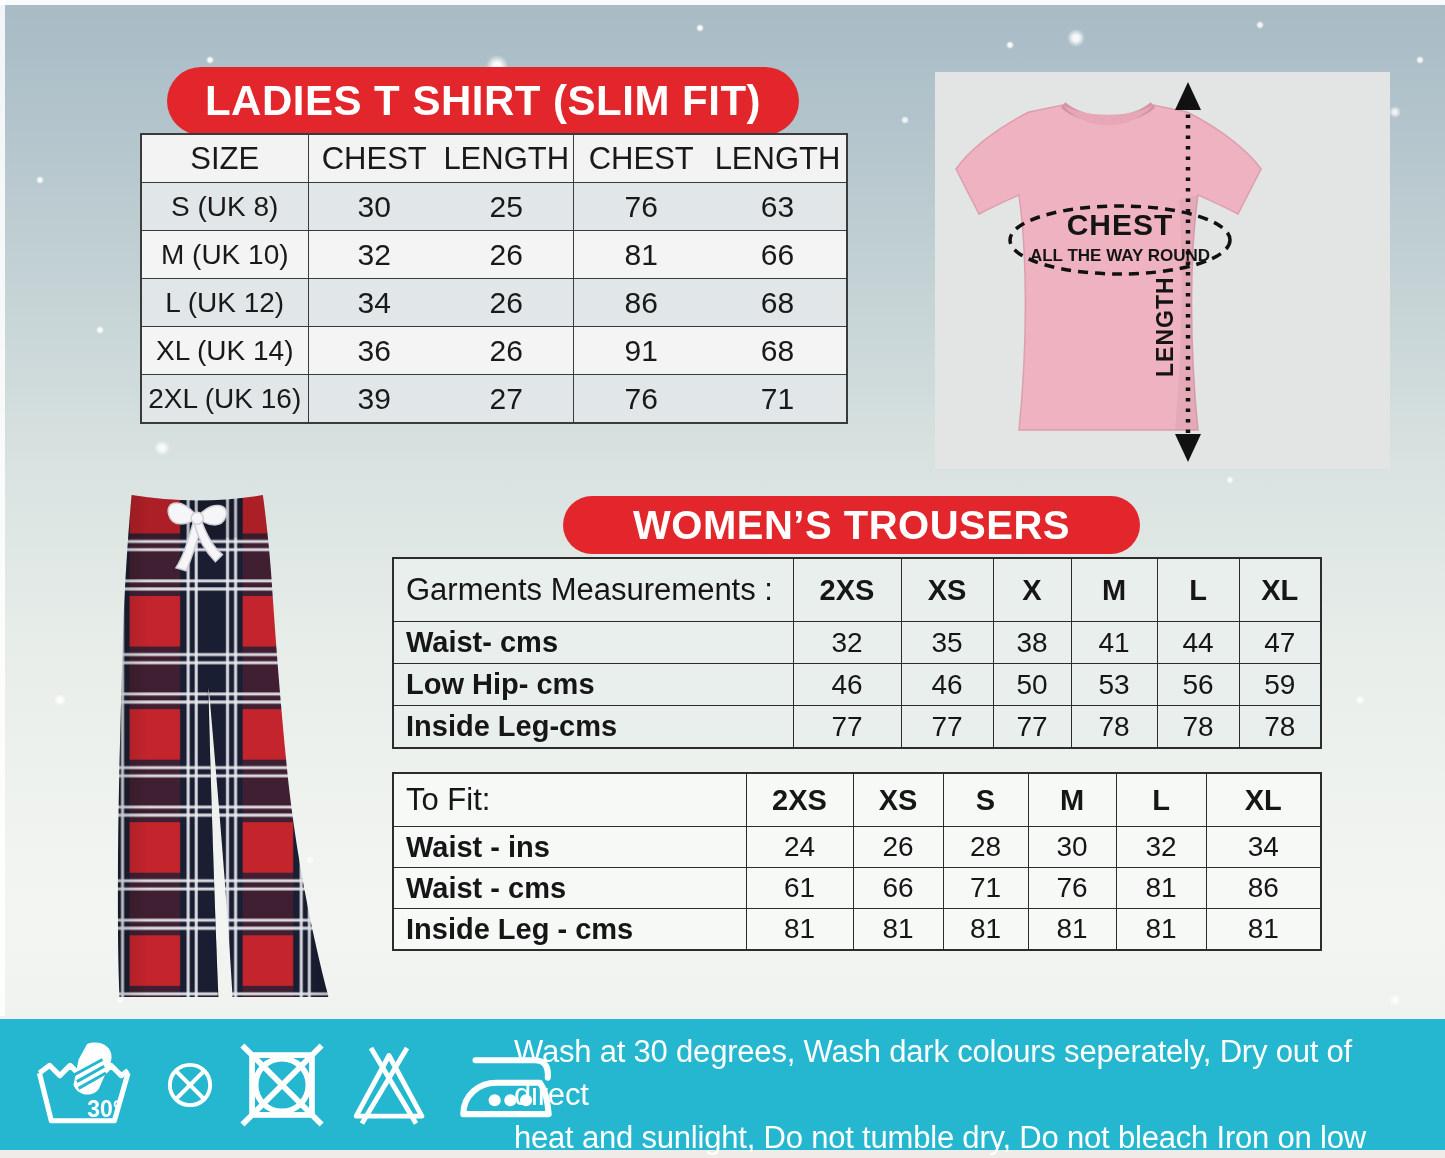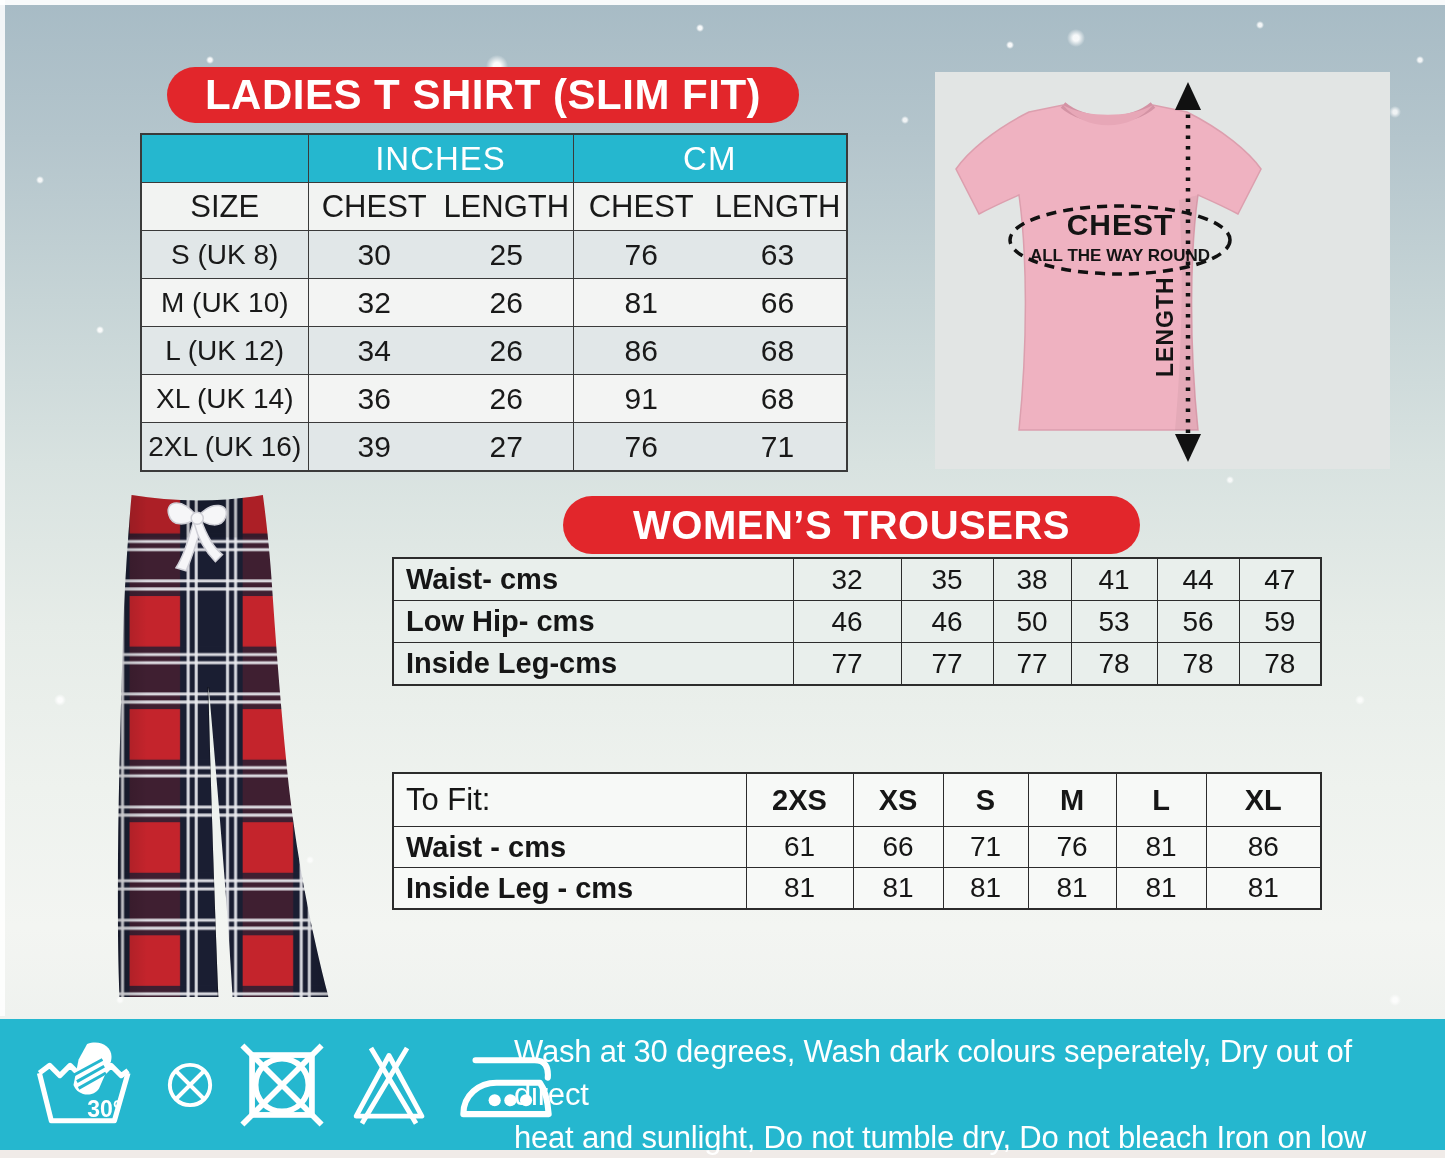--- a/index.html
+++ b/index.html
@@ -42,21 +42,21 @@
     radial-gradient(circle at 1230px 480px, rgba(255,255,255,.8) 0 1.6px, rgba(255,255,255,0) 4px);
   }
   .edge-top{position:absolute;left:0;top:0;width:1445px;height:5px;background:rgba(255,255,255,.92);}
   .edge-left{position:absolute;left:0;top:0;width:5px;height:1016px;background:rgba(255,255,255,.85);}
 
   .banner{
     position:absolute; background:var(--red); color:#fff; font-weight:bold;
     display:flex; align-items:center; justify-content:center;
     border-radius:34px; letter-spacing:.5px; white-space:nowrap;
   }
-  .banner-tshirt{left:167px; top:67px; width:632px; height:56px; font-size:42px;}
+  .banner-tshirt{left:167px; top:67px; width:632px; height:68px; font-size:42px;}
   .banner-trousers{left:563px; top:496px; width:577px; height:58px; font-size:40px;}
 
   table{border-collapse:collapse; table-layout:fixed;}
   td{overflow:hidden;}
 
   
   .tshirt-table{position:absolute; left:140px; top:133px; width:706px; border:2px solid #3a3a3a;}
   .tshirt-table td{
     border:1.5px solid #3a3a3a; text-align:center; height:47px;
     font-size:30px; color:#191919; padding:0;
@@ -119,25 +119,20 @@
 
   <table class="tshirt-table">
     <colgroup>
         <col style="width:167px">
         <col style="width:132px">
         <col style="width:133px">
         <col style="width:136px">
         <col style="width:138px">
       </colgroup>
     <tbody>
-      <tr class="unit-row">
-        <td></td>
-        <td colspan="2">INCHES</td>
-        <td colspan="2">CM</td>
-      </tr>
       <tr class="colhead-row">
         <td>SIZE</td>
         <td class="no-r">CHEST</td>
         <td class="no-l">LENGTH</td>
         <td class="no-r">CHEST</td>
         <td class="no-l">LENGTH</td>
       </tr>
     <tr class="odd">
           <td class="c-size">S (UK 8)</td>
           <td class="no-r">30</td>
@@ -207,20 +202,29 @@
     <colgroup>
         <col style="width:400px">
         <col style="width:108px">
         <col style="width:92px">
         <col style="width:78px">
         <col style="width:86px">
         <col style="width:82px">
         <col style="width:82px">
       </colgroup>
     <tbody>
+        <tr class="head">
+          <td class="lab">Garments Measurements :</td>
+          <td class="sz">2XS</td>
+          <td class="sz">XS</td>
+          <td class="sz">X</td>
+          <td class="sz">M</td>
+          <td class="sz">L</td>
+          <td class="sz">XL</td>
+        </tr>
         <tr>
           <td class="lab">Waist- cms</td>
           <td>32</td>
           <td>35</td>
           <td>38</td>
           <td>41</td>
           <td>44</td>
           <td>47</td>
         </tr>
         <tr>
@@ -256,20 +260,29 @@
       </colgroup>
     <tbody>
         <tr class="head">
           <td class="lab">To Fit:</td>
           <td class="sz">2XS</td>
           <td class="sz">XS</td>
           <td class="sz">S</td>
           <td class="sz">M</td>
           <td class="sz">L</td>
           <td class="sz">XL</td>
+        </tr>
+        <tr>
+          <td class="lab">Waist - ins</td>
+          <td>24</td>
+          <td>26</td>
+          <td>28</td>
+          <td>30</td>
+          <td>32</td>
+          <td>34</td>
         </tr>
         <tr>
           <td class="lab">Waist - cms</td>
           <td>61</td>
           <td>66</td>
           <td>71</td>
           <td>76</td>
           <td>81</td>
           <td>86</td>
         </tr>

